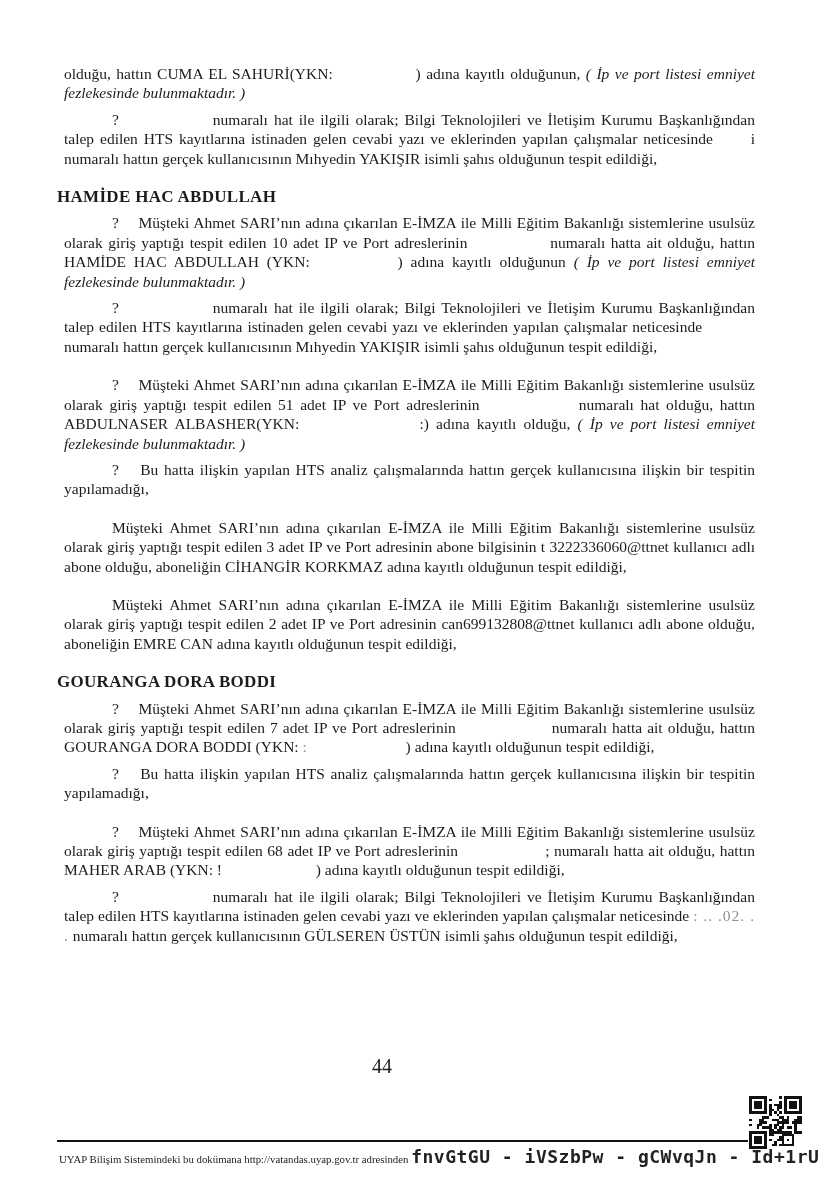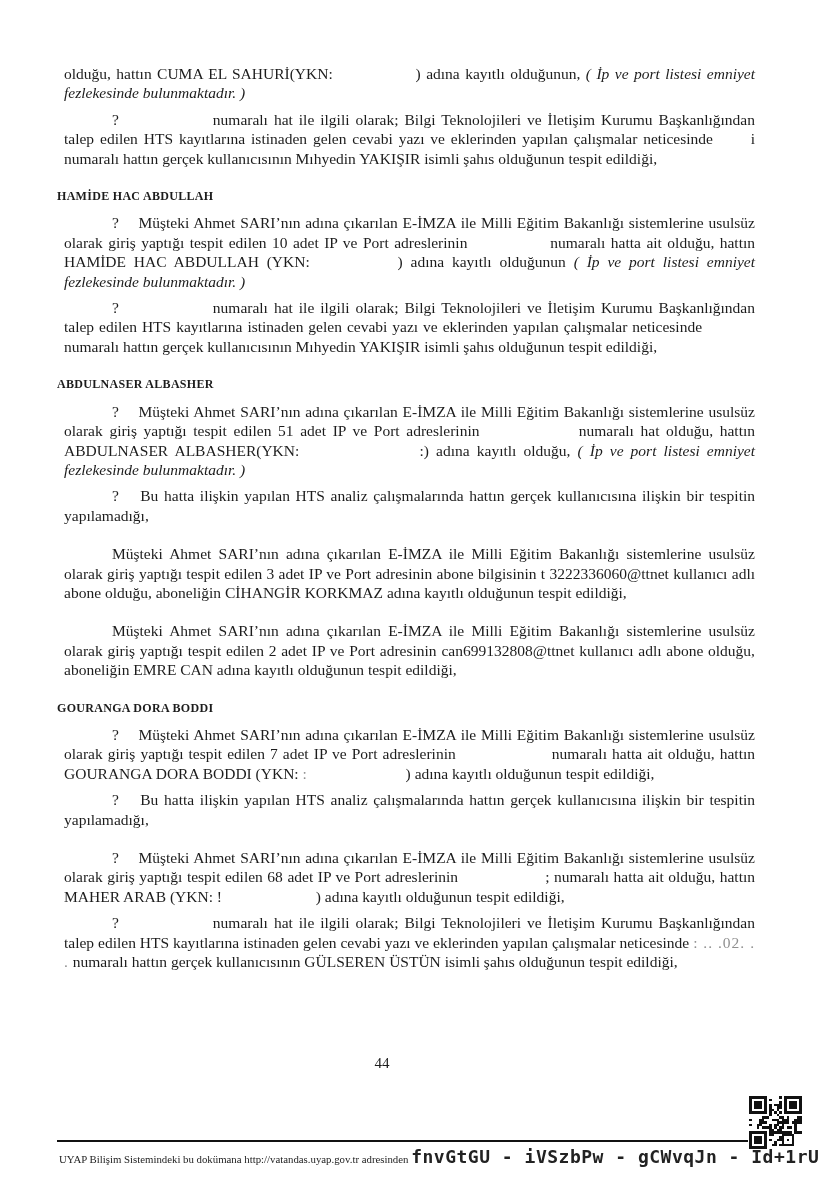--- a/index.html
+++ b/index.html
@@ -11,30 +11,30 @@
     color:#1c1c1c;
     overflow:hidden;
   }
   .content {
     position:absolute; left:57px; top:57px; width:705px;
     font-size:15.5px; line-height:19.4px; text-align:justify;
   }
   .doc-section { margin-top:19px; }
   .doc-section:first-child { margin-top:0; }
   .sec-heading {
-    font-size:12px; font-weight:bold; text-align:left; letter-spacing:0.3px;
+    font-size:17px; font-weight:bold; text-align:left; letter-spacing:0.3px;
   }
   .para { margin:7px; }
   .para.indent { text-indent:48px; }
   .gap { display:inline-block; height:2px; }
   .italic { font-style:italic; }
   .remnant { color:#8f8f8f; letter-spacing:1px; }
   .page-number {
     position:absolute; top:1055px; left:0; width:764px;
-    text-align:center; font-size:15px;
+    text-align:center; font-size:20px;
   }
   .qr { position:absolute; left:749px; top:1096px; width:53px; height:53px; }
   .footer-rule {
     position:absolute; left:57px; top:1140px; width:691px;
     border-top:2px solid #111;
   }
   .footer {
     position:absolute; left:59px; top:1146px; width:760px;
     font-size:10.8px; white-space:nowrap; color:#222;
   }
@@ -50,21 +50,20 @@
     <section class="doc-section">
       <p class="para"><span class="normal">olduğu, hattın CUMA EL SAHURİ(YKN:</span> <span class="gap" style="width: 72px;"></span> <span class="normal">) adına kayıtlı olduğunun, </span> <span class="italic">( İp ve port listesi emniyet fezlekesinde bulunmaktadır. )</span> </p>
       <p class="para indent"><span class="normal">?</span> <span class="gap" style="width: 82px;"></span> <span class="normal">numaralı hat ile ilgili olarak; Bilgi Teknolojileri ve İletişim Kurumu Başkanlığından talep edilen HTS kayıtlarına istinaden gelen cevabi yazı ve eklerinden yapılan çalışmalar neticesinde</span> <span class="gap" style="width: 26px;"></span> <span class="normal">i numaralı hattın gerçek kullanıcısının Mıhyedin YAKIŞIR isimli şahıs olduğunun tespit edildiği,</span> </p>
     </section>
     <section class="doc-section">
       <h2 class="sec-heading">HAMİDE HAC ABDULLAH</h2>
       <p class="para indent"><span class="normal">?</span> <span class="gap" style="width: 10px;"></span> <span class="normal">Müşteki Ahmet SARI’nın adına çıkarılan E-İMZA ile Milli Eğitim Bakanlığı sistemlerine usulsüz olarak giriş yaptığı tespit edilen 10 adet IP ve Port adreslerinin</span> <span class="gap" style="width: 72px;"></span> <span class="normal">numaralı hatta ait olduğu, hattın HAMİDE HAC ABDULLAH (YKN:</span> <span class="gap" style="width: 72px;"></span> <span class="normal">) adına kayıtlı olduğunun </span> <span class="italic">( İp ve port listesi emniyet fezlekesinde bulunmaktadır. )</span> </p>
       <p class="para indent"><span class="normal">?</span> <span class="gap" style="width: 82px;"></span> <span class="normal">numaralı hat ile ilgili olarak; Bilgi Teknolojileri ve İletişim Kurumu Başkanlığından talep edilen HTS kayıtlarına istinaden gelen cevabi yazı ve eklerinden yapılan çalışmalar neticesinde</span> <span class="gap" style="width: 48px;"></span> <span class="normal">numaralı hattın gerçek kullanıcısının Mıhyedin YAKIŞIR isimli şahıs olduğunun tespit edildiği,</span> </p>
     </section>
     <section class="doc-section">
-      <h2 class="sec-heading">ABDULNASER ALBASHER</h2>
       <p class="para indent"><span class="normal">?</span> <span class="gap" style="width: 10px;"></span> <span class="normal">Müşteki Ahmet SARI’nın adına çıkarılan E-İMZA ile Milli Eğitim Bakanlığı sistemlerine usulsüz olarak giriş yaptığı tespit edilen 51 adet IP ve Port adreslerinin</span> <span class="gap" style="width: 86px;"></span> <span class="normal">numaralı hat olduğu, hattın ABDULNASER ALBASHER(YKN:</span> <span class="gap" style="width: 106px;"></span> <span class="normal">:) adına kayıtlı olduğu, </span> <span class="italic">( İp ve port listesi emniyet fezlekesinde bulunmaktadır. )</span> </p>
       <p class="para indent"><span class="normal">?</span> <span class="gap" style="width: 10px;"></span> <span class="normal">Bu hatta ilişkin yapılan HTS analiz çalışmalarında hattın gerçek kullanıcısına ilişkin bir tespitin yapılamadığı,</span> </p>
     </section>
     <section class="doc-section">
       <p class="para indent"><span class="normal">Müşteki Ahmet SARI’nın adına çıkarılan E-İMZA ile Milli Eğitim Bakanlığı sistemlerine usulsüz olarak giriş yaptığı tespit edilen 3 adet IP ve Port adresinin abone bilgisinin t 3222336060@ttnet kullanıcı adlı abone olduğu, aboneliğin CİHANGİR KORKMAZ adına kayıtlı olduğunun tespit edildiği,</span> </p>
     </section>
     <section class="doc-section">
       <p class="para indent"><span class="normal">Müşteki Ahmet SARI’nın adına çıkarılan E-İMZA ile Milli Eğitim Bakanlığı sistemlerine usulsüz olarak giriş yaptığı tespit edilen 2 adet IP ve Port adresinin can699132808@ttnet kullanıcı adlı abone olduğu, aboneliğin EMRE CAN adına kayıtlı olduğunun tespit edildiği,</span> </p>
     </section>
     <section class="doc-section">

